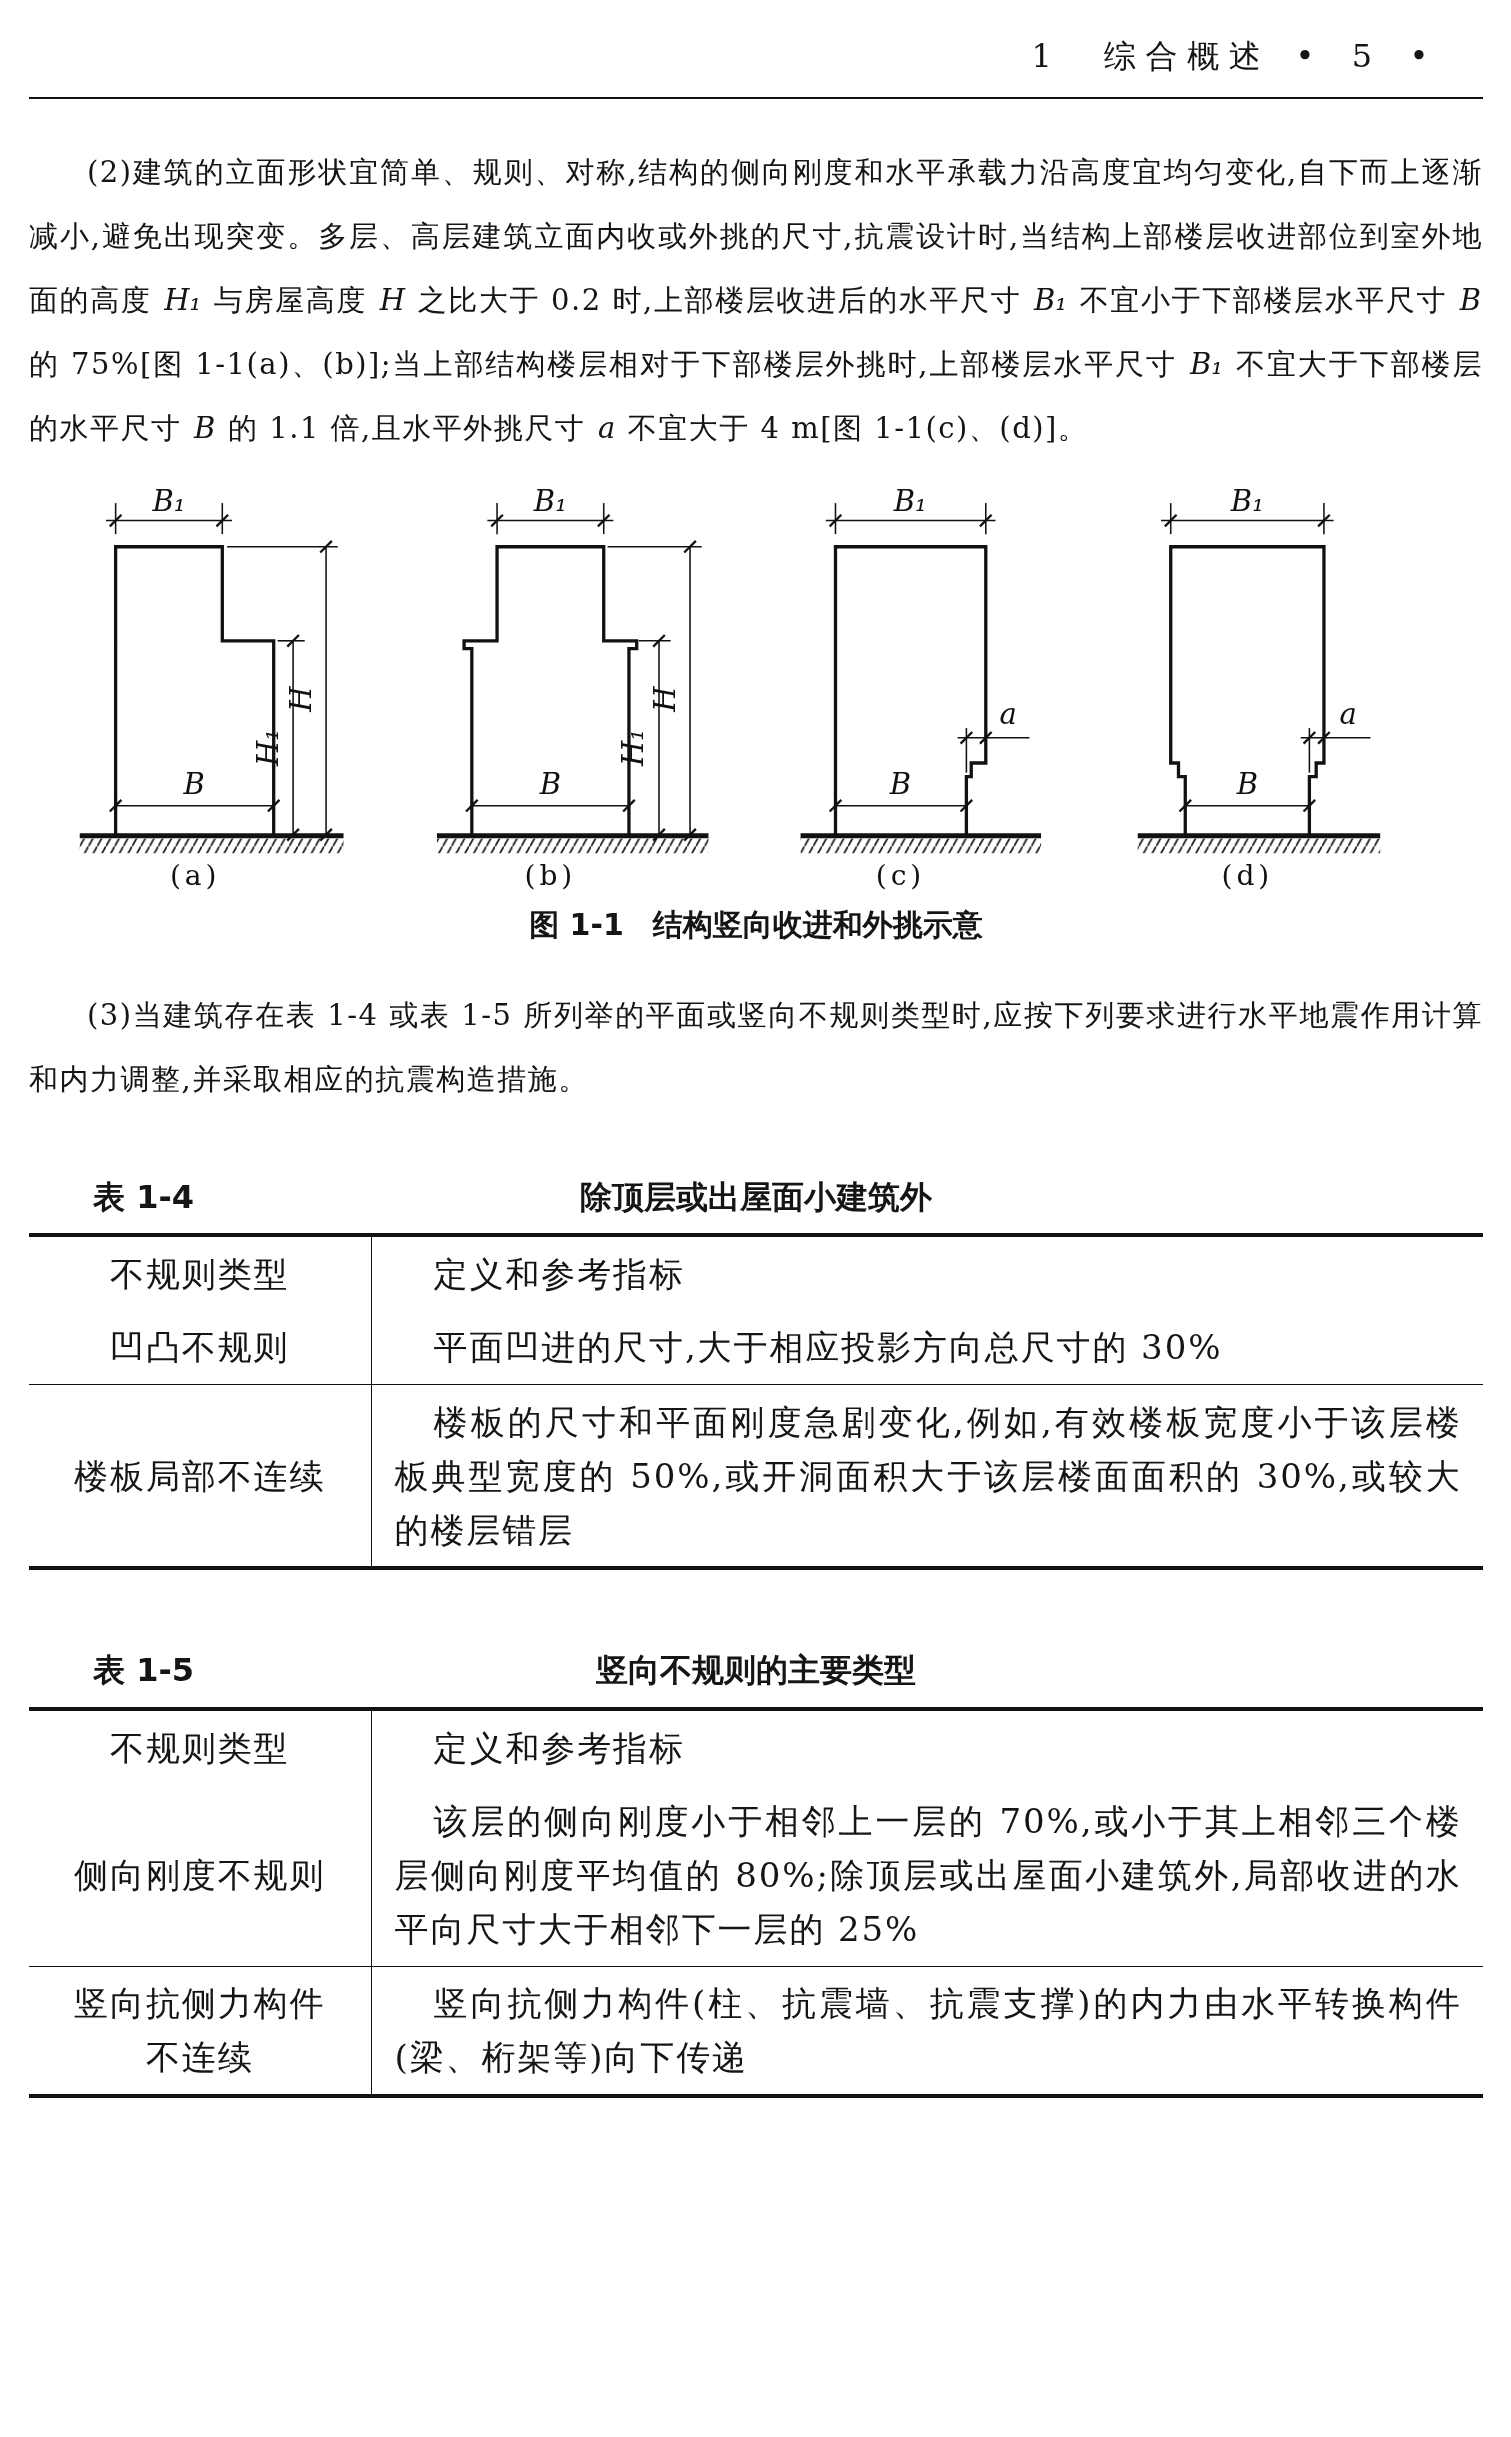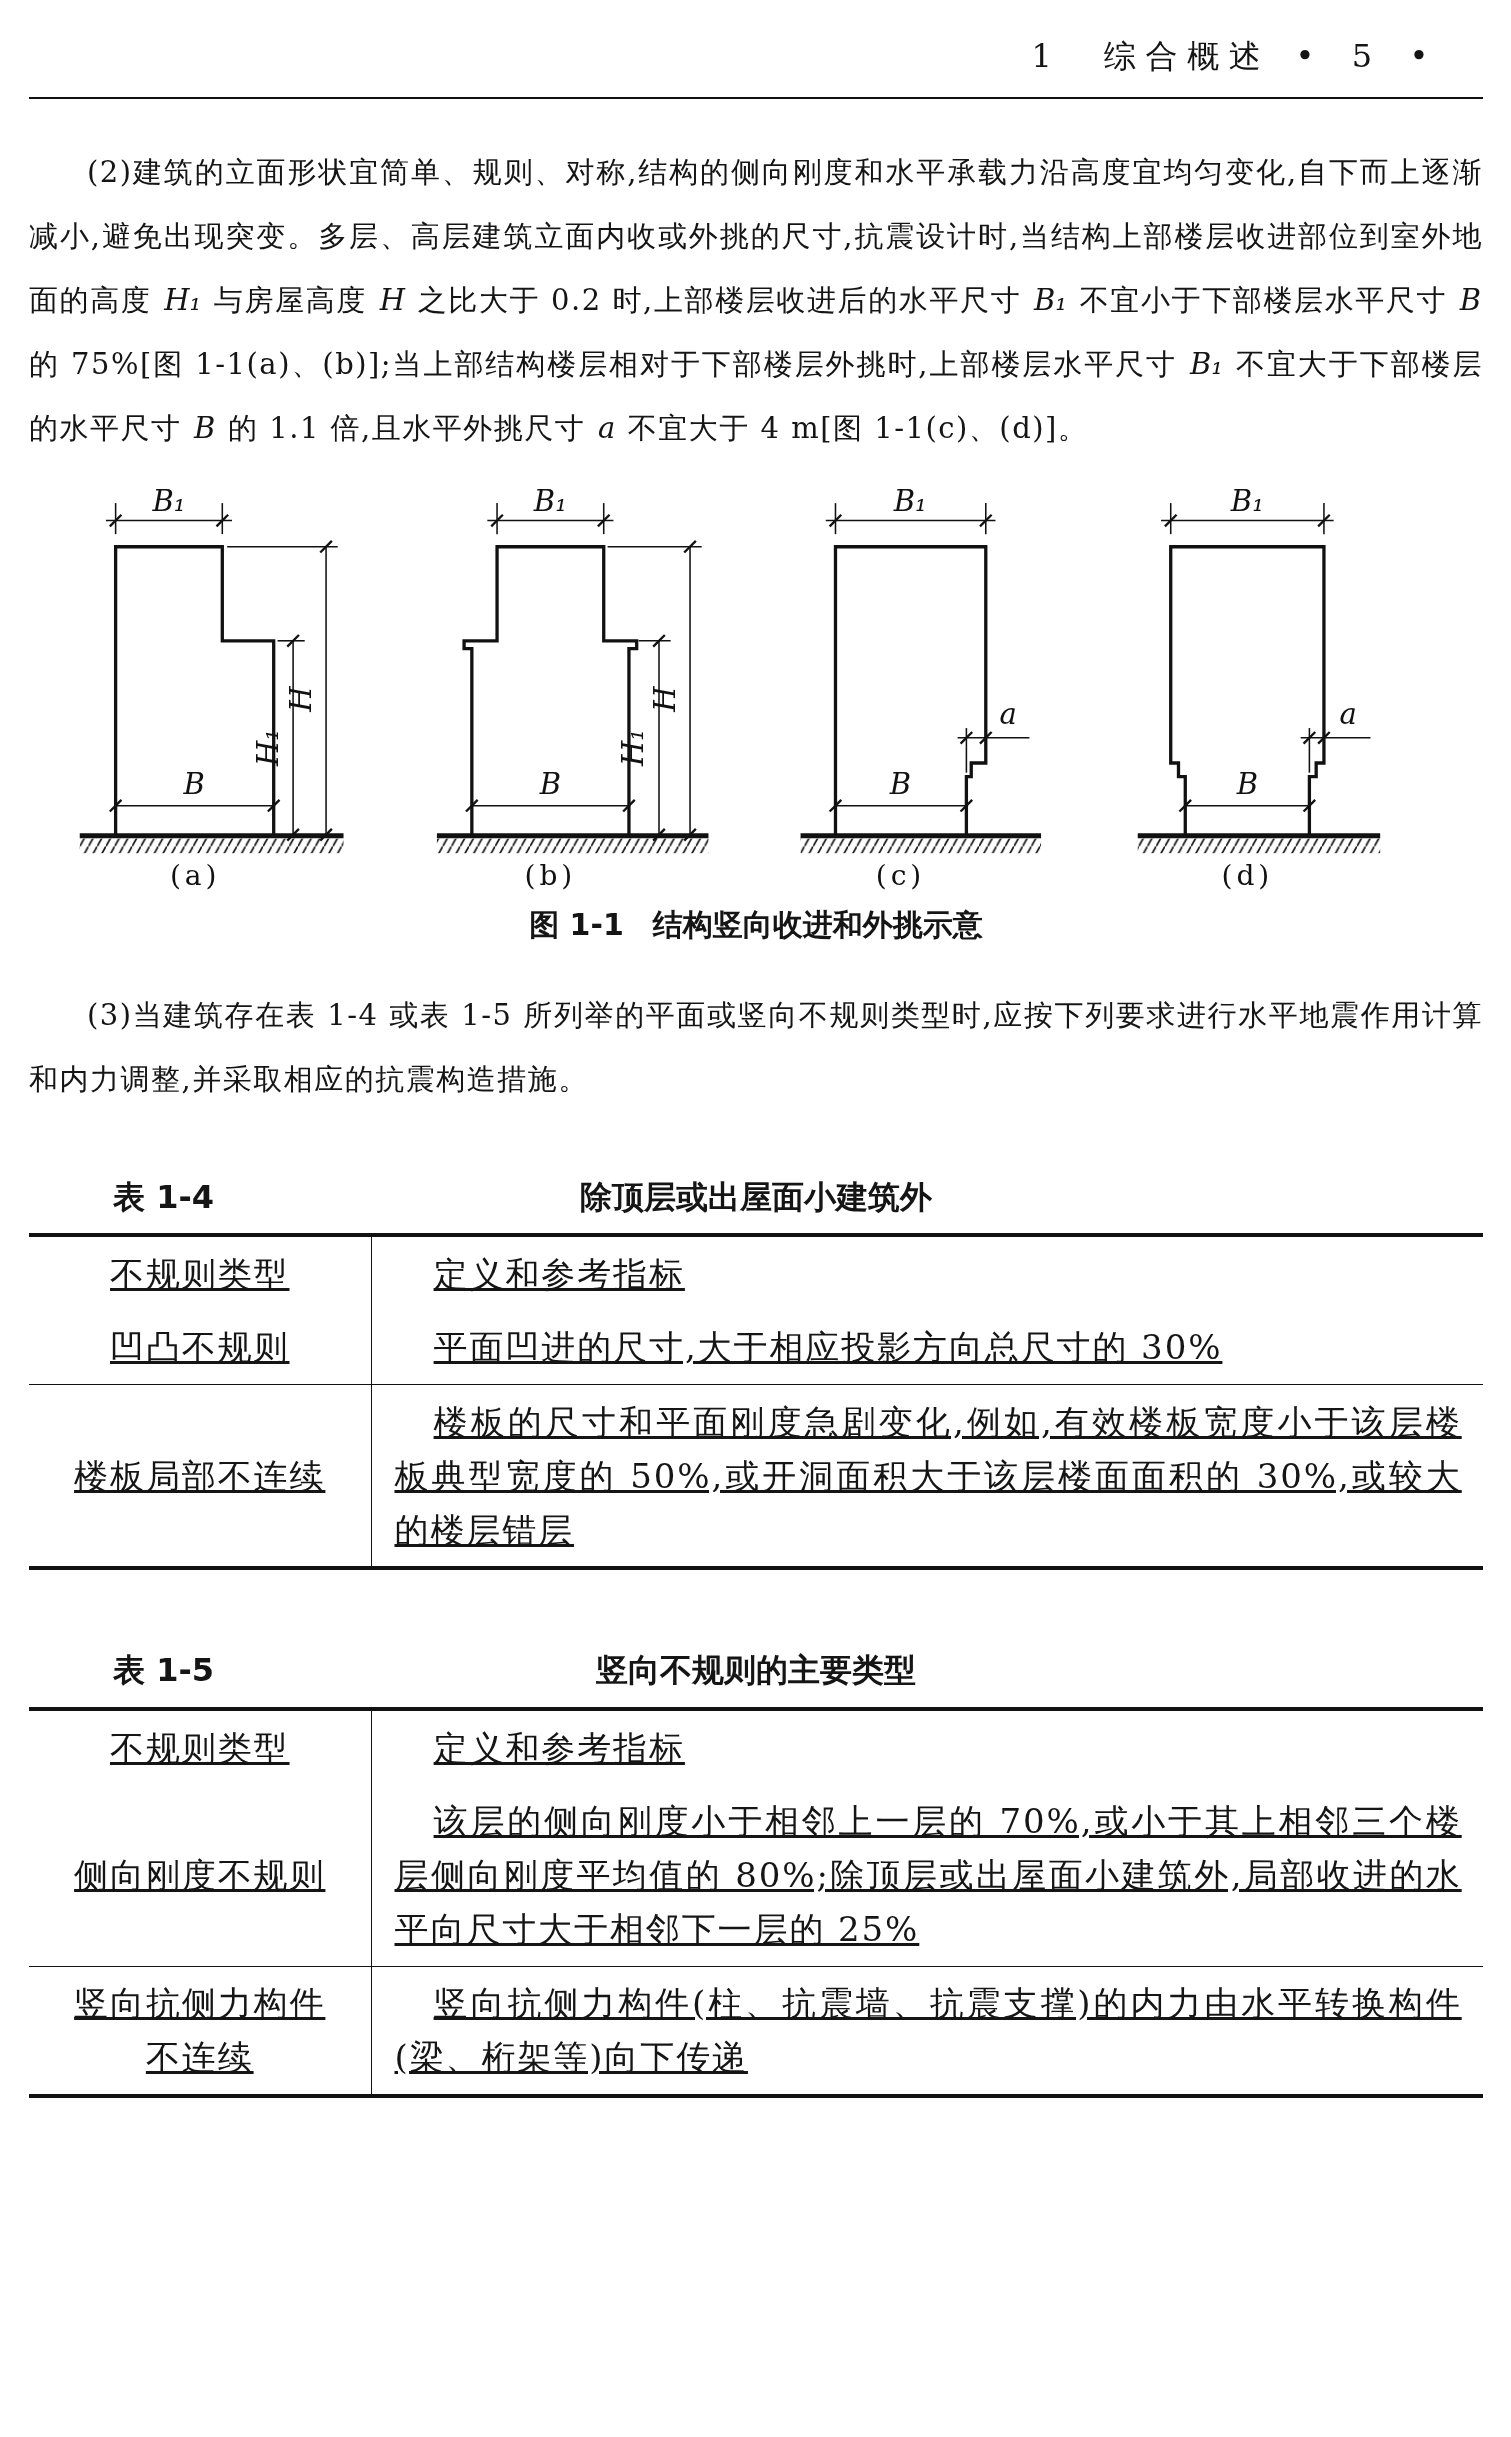--- a/index.html
+++ b/index.html
@@ -41,27 +41,27 @@
               font-size:30px; font-style:italic; }
   .diag text.plain{ font-style:normal; font-size:29px; letter-spacing:4px; }
   .fig-caption{
     margin-top:11.6px; text-align:center; font-size:30px; line-height:43px;
     font-family:"DejaVu Sans","Liberation Sans",sans-serif; font-weight:bold;
   }
   .fig-caption .cap-label{ margin-right:29px; }
   
   .tbl-cap{ position:relative; text-align:center; height:45px; line-height:45px;
     font-family:"DejaVu Sans","Liberation Sans",sans-serif; font-weight:bold; font-size:32px; }
-  .tbl-cap .tbl-label{ position:absolute; left:84px; top:0; }
+  .tbl-cap .tbl-label{ position:absolute; left:64px; top:0; }
   .cap-14{ margin-top:64px; }
   .cap-15{ margin-top:78px; }
   table.irr{
     width:100%; border-collapse:collapse; margin-top:13.6px;
     border-top:4.9px solid #111; border-bottom:4.9px solid #111;
-    font-size:34px; letter-spacing:1.9px; line-height:54px;text-decoration:underline;
+    font-size:34px; letter-spacing:1.9px; line-height:54px;
   }
   table.irr th, table.irr td{ border-bottom:1.9px solid #111; font-weight:normal; }
   table.irr tr:last-child th, table.irr tr:last-child td{ border-bottom:none; }
   table.irr .col-type{
     width:342px; border-right:1.9px solid #111; text-align:center;
     vertical-align:middle; padding:9.7px 11.6px; white-space:pre-line;
   }
   table.irr .col-def{
     text-align:justify; vertical-align:middle;
     padding:9.7px 21.3px 9.7px 23px; text-indent:1.15em;

